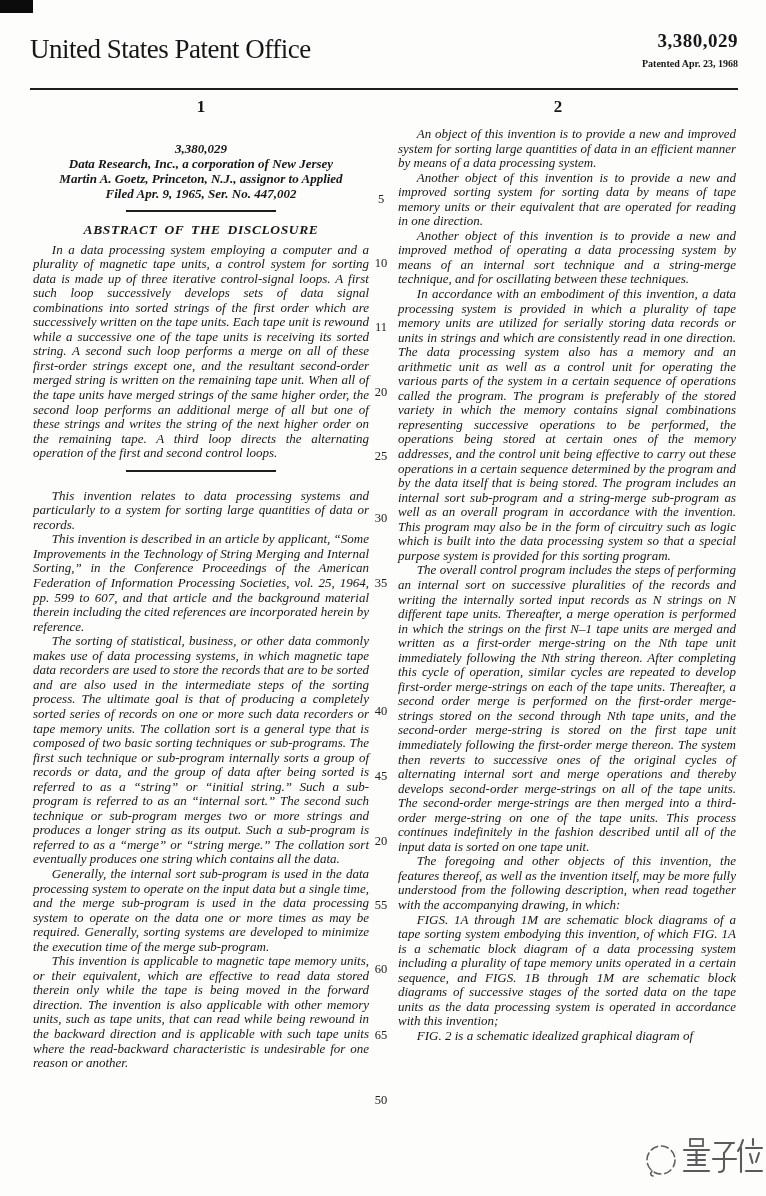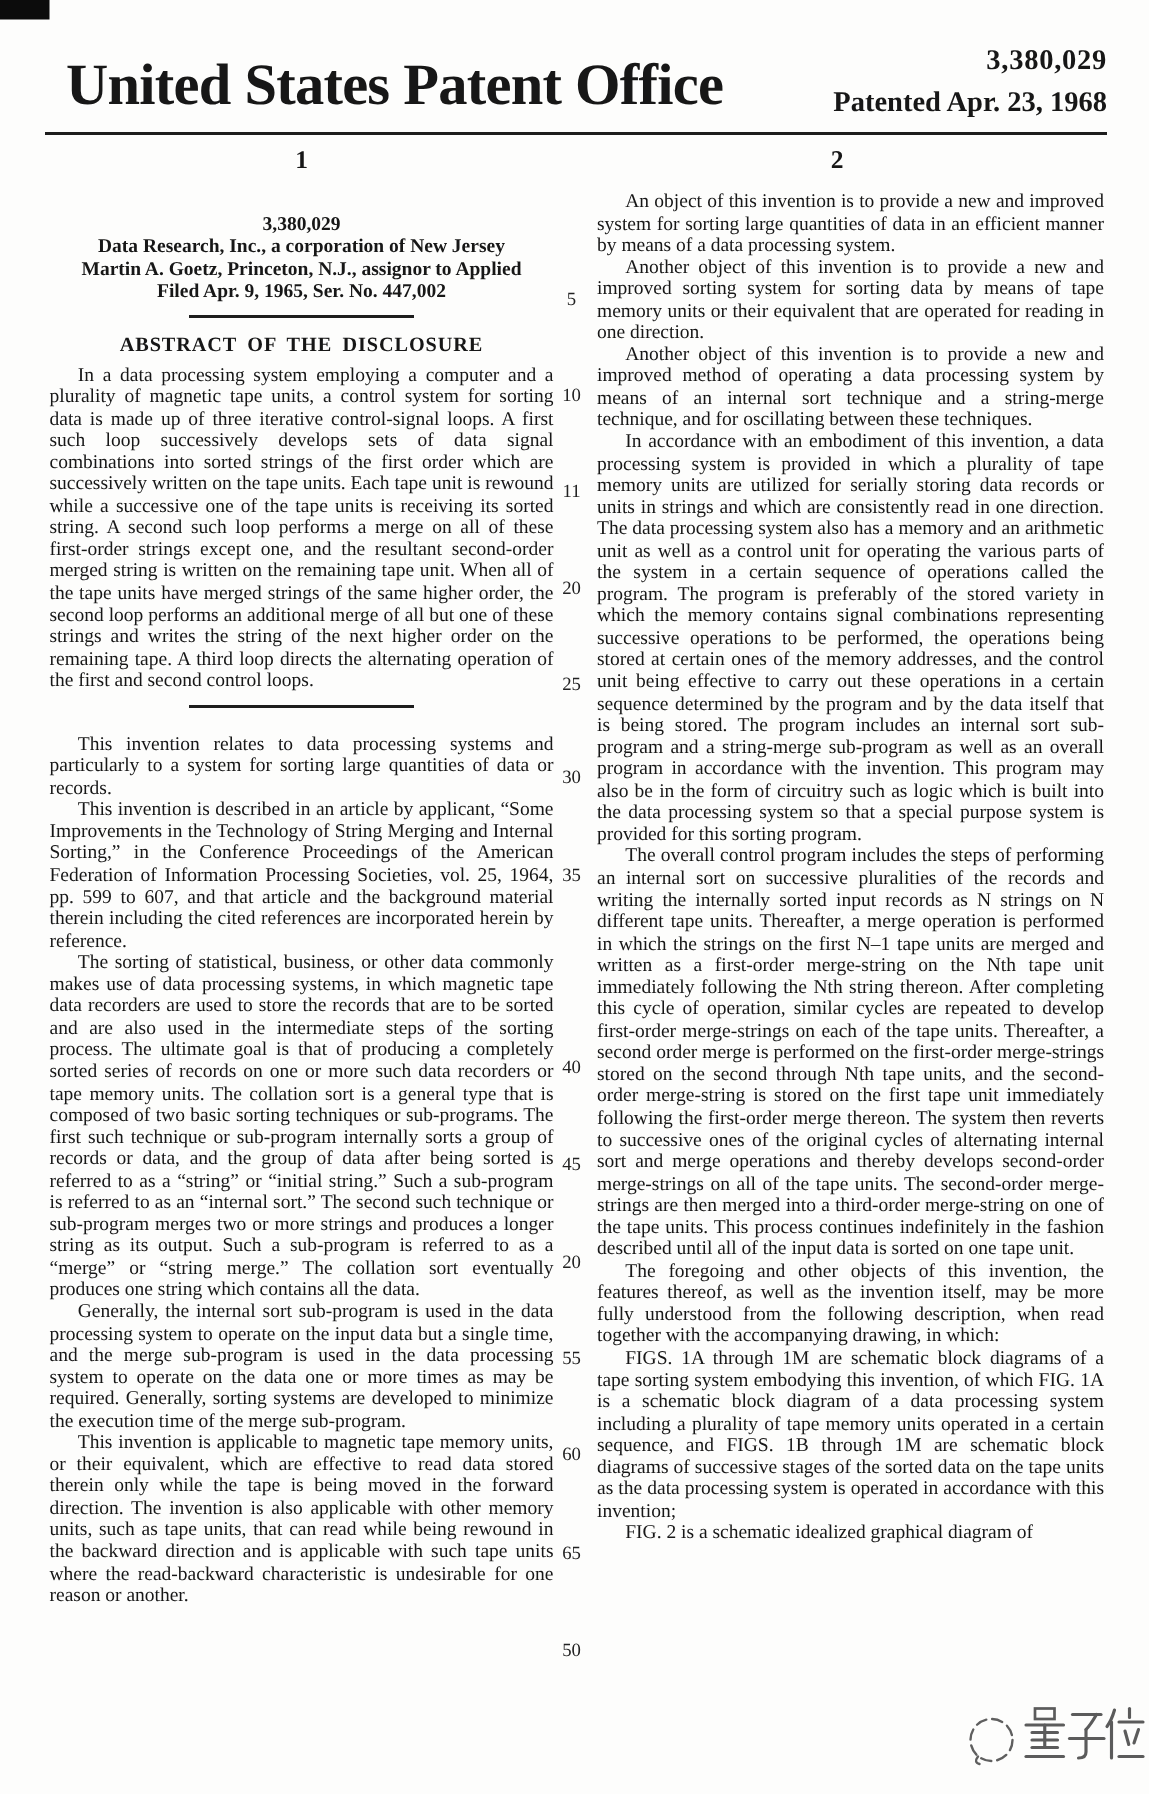--- a/index.html
+++ b/index.html
@@ -9,32 +9,32 @@
     font-family:"Liberation Serif","DejaVu Serif",serif;
     color:#171717;
     position:relative;
     overflow:hidden;
     -webkit-font-smoothing:antialiased;
   }
   .page{position:absolute;inset:0;}
   .corner-mark{position:absolute;left:0;top:0;width:33px;height:13px;background:#0c0c0c;}
 
   
-  .masthead{position:absolute;left:44px;top:34px;font-size:39px;font-weight:700;letter-spacing:-0.5px;white-space:nowrap;}
+  .masthead{position:absolute;left:30px;top:34px;font-size:27px;font-weight:400;letter-spacing:-0.5px;white-space:nowrap;}
   .pat-no{position:absolute;right:28px;top:30px;font-size:19px;font-weight:700;text-align:right;letter-spacing:0.5px;}
-  .pat-date{position:absolute;right:28px;top:58px;font-size:19px;font-weight:700;text-align:center;}
+  .pat-date{position:absolute;right:28px;top:58px;font-size:10px;font-weight:700;text-align:center;}
   .head-rule{position:absolute;left:30px;right:28px;top:88px;border-top:2.5px solid #1d1d1d;}
 
   
   .colnum{position:absolute;top:97px;font-size:17px;font-weight:700;text-align:center;}
   .colnum.c1{left:33px;width:336px;}
   .colnum.c2{left:390px;width:336px;}
 
   
-  .col{position:absolute;font-size:13px;line-height:14.55px;text-align:justify;}
+  .col{position:absolute;font-size:13px;line-height:14.55px;text-align:justify;font-style:italic;}
   .col1{left:33px;top:141px;width:336px;}
   .col2{left:398px;top:127px;width:338px;}
   .col p{margin:0;text-indent:1.45em;}
 
   
   .headblock{text-align:center;font-weight:700;line-height:15px;}
   .headblock div{text-indent:0;}
   .hb-title{letter-spacing:1.5px;}
   .sep{width:150px;border:none;border-top:2px solid #1d1d1d;margin:9px auto 0 auto;}
   .abstract-head{text-align:center;font-weight:700;font-size:13.5px;letter-spacing:0.6px;word-spacing:3px;margin-top:11px;}

